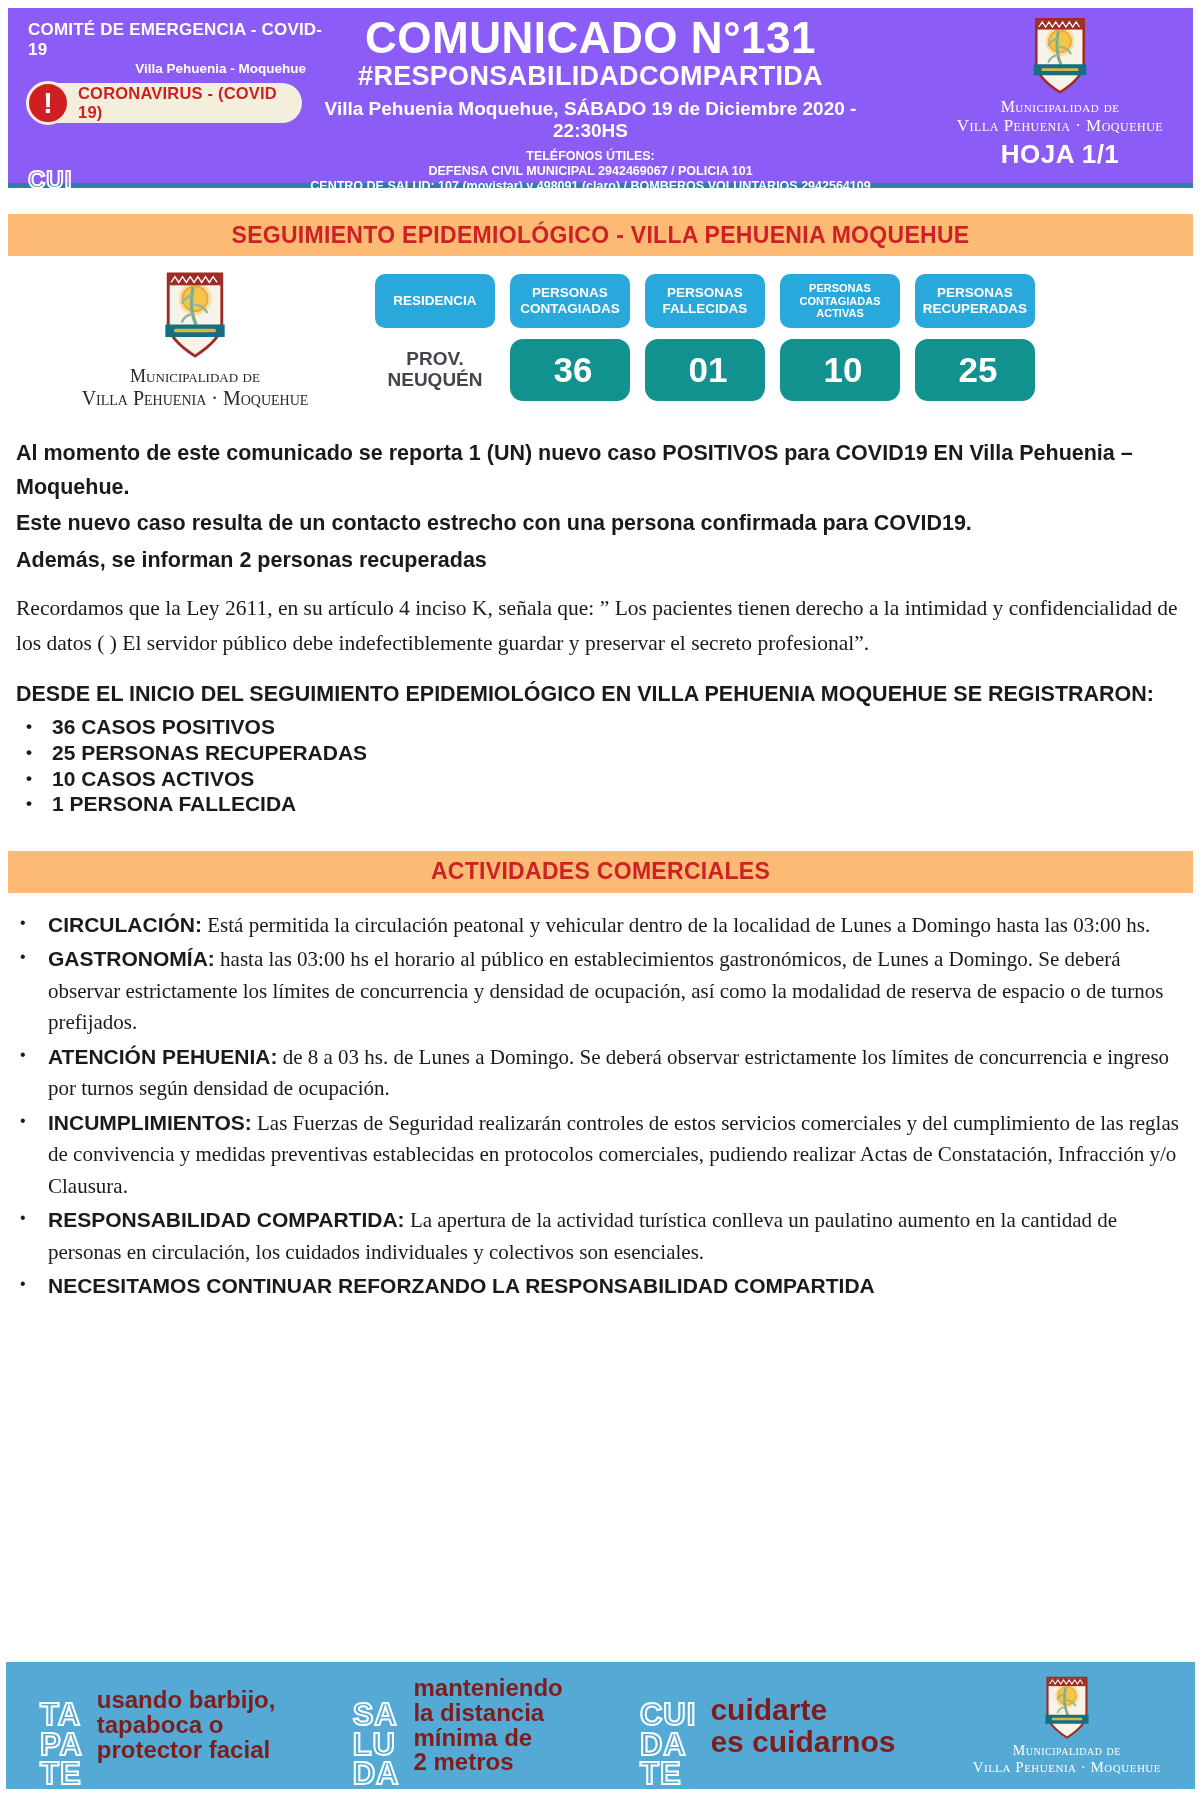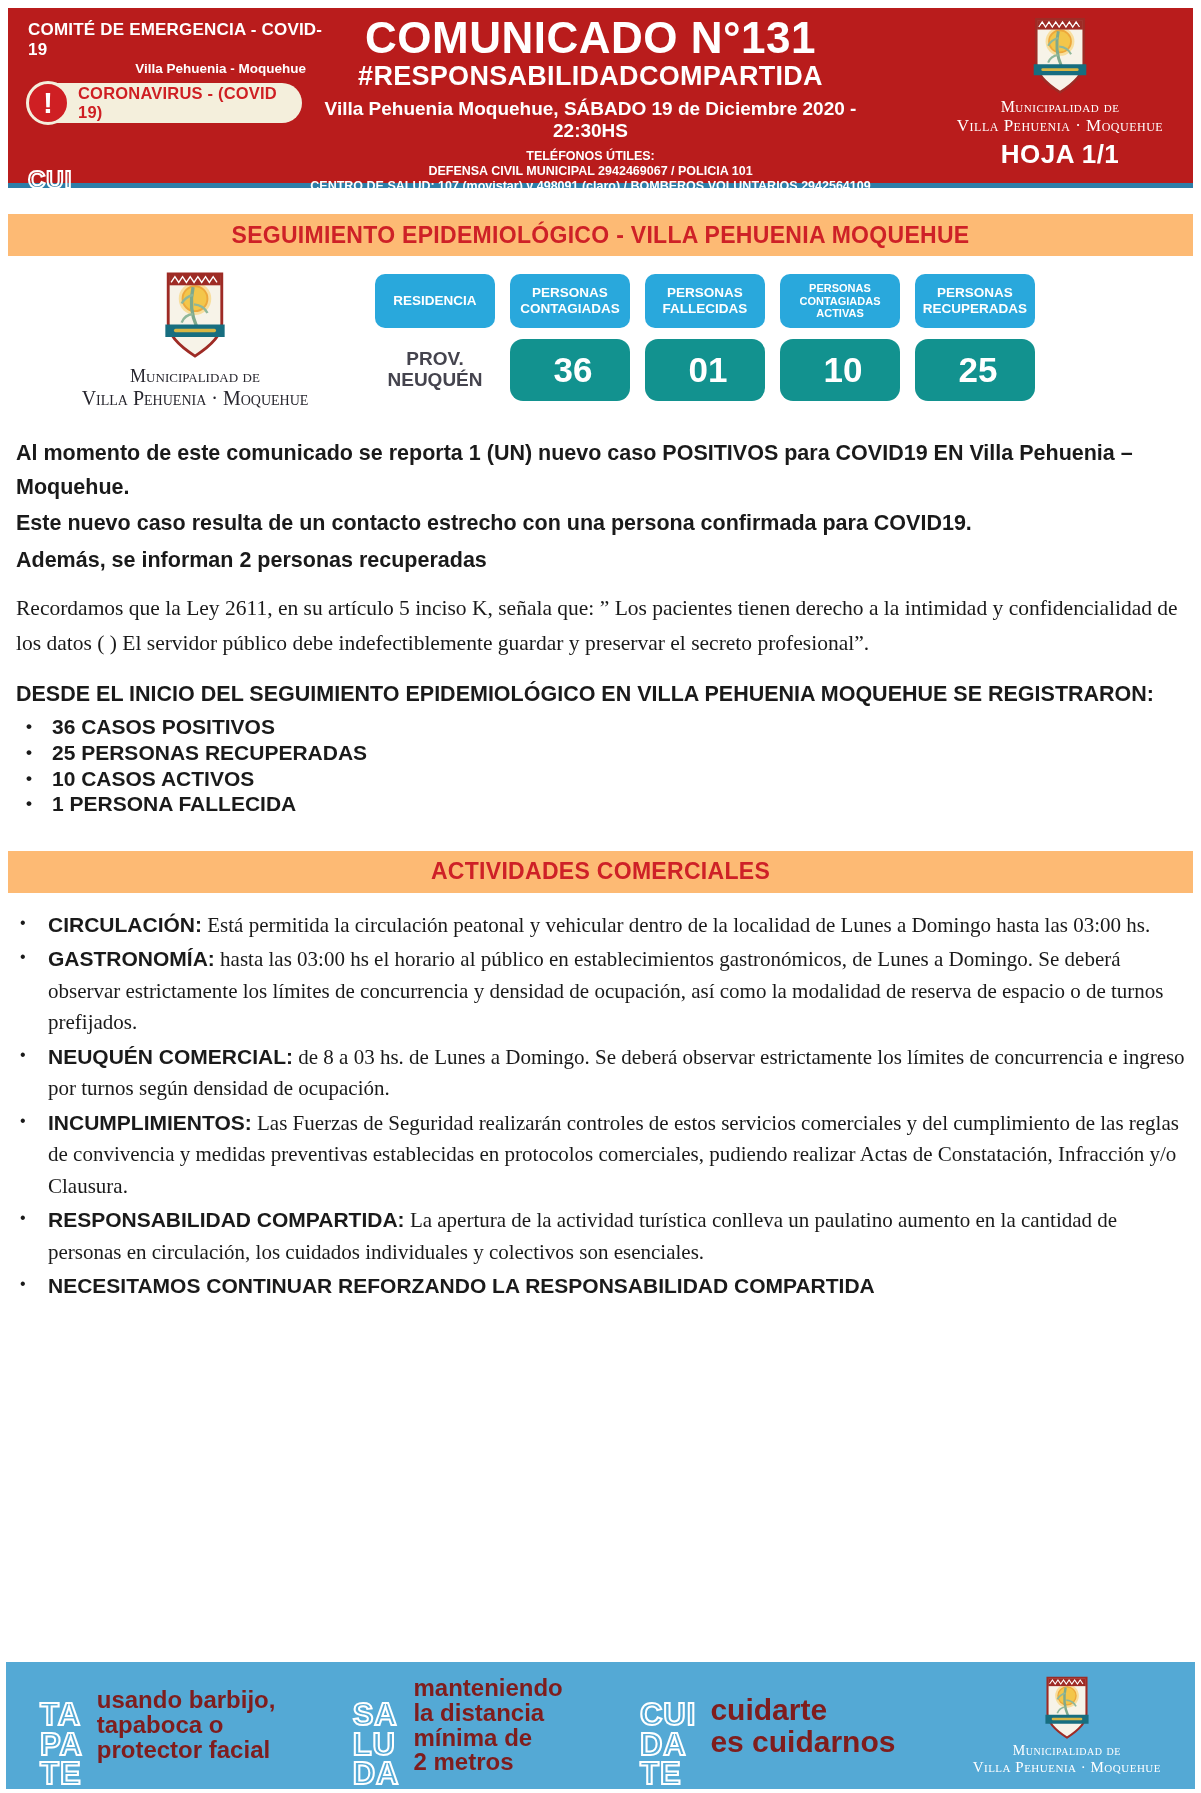--- a/index.html
+++ b/index.html
@@ -5,21 +5,21 @@
   html,body { margin:0; padding:0; background:#ffffff; }
   .page {
     position:relative; width:1201px; height:1793px; overflow:hidden;
     background:#ffffff; font-family:"Liberation Sans", sans-serif; color:#1a1a1a;
   }
   .pre { white-space:pre-line; }
 
   
   .topbar {
     position:absolute; top:8px; left:8px; width:1185px; height:180px;
-    background:#b91c1c; border-bottom:5px solid #2d7ea8; box-sizing:border-box;
+    background:#8b5cf6; border-bottom:5px solid #2d7ea8; box-sizing:border-box;
   }
   .tb-left { position:absolute; left:20px; top:12px; width:300px; }
   .committee1 { color:#fff; font-weight:bold; font-size:17px; letter-spacing:0.2px; }
   .committee2 { color:#fff; font-weight:bold; font-size:13.5px; text-align:right; padding-right:22px; margin-top:1px; }
   .alert-pill {
     margin-top:7px; margin-left:2px; width:272px; height:40px; background:#f4efdc;
     border-radius:22px; display:flex; align-items:center; position:relative;
   }
   .alert-circle {
     width:44px; height:44px; border-radius:50%; background:#cf1f23; border:3px solid #f4efdc;
@@ -211,21 +211,21 @@
 RECUPERADAS</div>
         <div class="col-value">25</div>
       </div>
     </div>
   </section>
 
   <main class="bodytext">
     <p class="bold-p">Al momento de este comunicado se reporta 1 (UN) nuevo caso POSITIVOS para COVID19 EN Villa Pehuenia – Moquehue.</p>
     <p class="bold-p">Este nuevo caso resulta de un contacto estrecho con una persona confirmada para COVID19.</p>
     <p class="bold-p">Además, se informan 2 personas recuperadas</p>
-    <p class="serif-p">Recordamos que la Ley 2611, en su artículo 5 inciso K, señala que:  ” Los pacientes tienen derecho a la intimidad y confidencialidad de los datos ( ) El servidor público debe indefectiblemente guardar y preservar el secreto profesional”.</p>
+    <p class="serif-p">Recordamos que la Ley 2611, en su artículo 4 inciso K, señala que:  ” Los pacientes tienen derecho a la intimidad y confidencialidad de los datos ( ) El servidor público debe indefectiblemente guardar y preservar el secreto profesional”.</p>
     <p class="bold-p title-p">DESDE EL INICIO DEL SEGUIMIENTO EPIDEMIOLÓGICO EN VILLA PEHUENIA MOQUEHUE SE REGISTRARON:</p>
     <ul class="registry">
       <li><span>36 CASOS POSITIVOS</span></li>
       <li><span>25 PERSONAS RECUPERADAS</span></li>
       <li><span>10 CASOS ACTIVOS</span></li>
       <li><span>1 PERSONA FALLECIDA</span></li>
     </ul>
   </main>
 
   <section class="band band2">
@@ -235,21 +235,21 @@
   <ul class="commercial">
     <li>
       <span class="c-label">CIRCULACIÓN:</span>
       <span class="c-text">Está permitida la circulación peatonal y vehicular dentro de la localidad de Lunes a Domingo hasta las 03:00 hs.</span>
     </li>
     <li>
       <span class="c-label">GASTRONOMÍA:</span>
       <span class="c-text">hasta las 03:00 hs el horario al público en establecimientos gastronómicos, de Lunes a Domingo. Se deberá observar estrictamente los límites de concurrencia y densidad de ocupación, así como la modalidad de reserva de espacio o de turnos prefijados.</span>
     </li>
     <li>
-      <span class="c-label">NEUQUÉN COMERCIAL:</span>
+      <span class="c-label">ATENCIÓN PEHUENIA:</span>
       <span class="c-text">de 8 a 03 hs. de Lunes a Domingo. Se deberá observar estrictamente los límites de concurrencia e ingreso por turnos según densidad de ocupación.</span>
     </li>
     <li>
       <span class="c-label">INCUMPLIMIENTOS:</span>
       <span class="c-text">Las Fuerzas de Seguridad realizarán controles de estos servicios comerciales y del cumplimiento de las reglas de convivencia y medidas preventivas establecidas en protocolos comerciales, pudiendo realizar Actas de Constatación, Infracción y/o Clausura.</span>
     </li>
     <li>
       <span class="c-label">RESPONSABILIDAD COMPARTIDA:</span>
       <span class="c-text">La apertura de la actividad turística conlleva un paulatino aumento en la cantidad de personas en circulación, los cuidados individuales y colectivos son esenciales.</span>
     </li>

